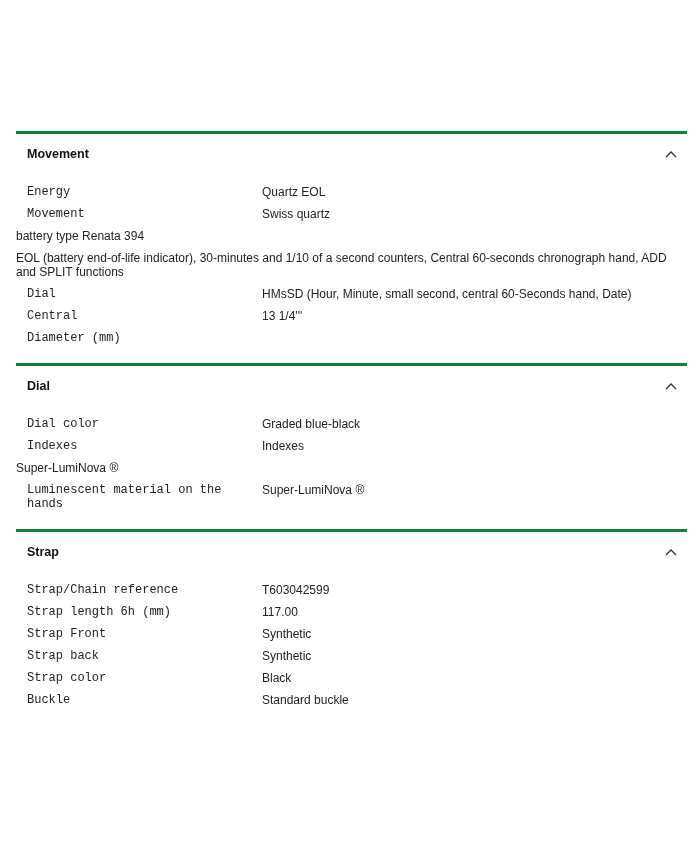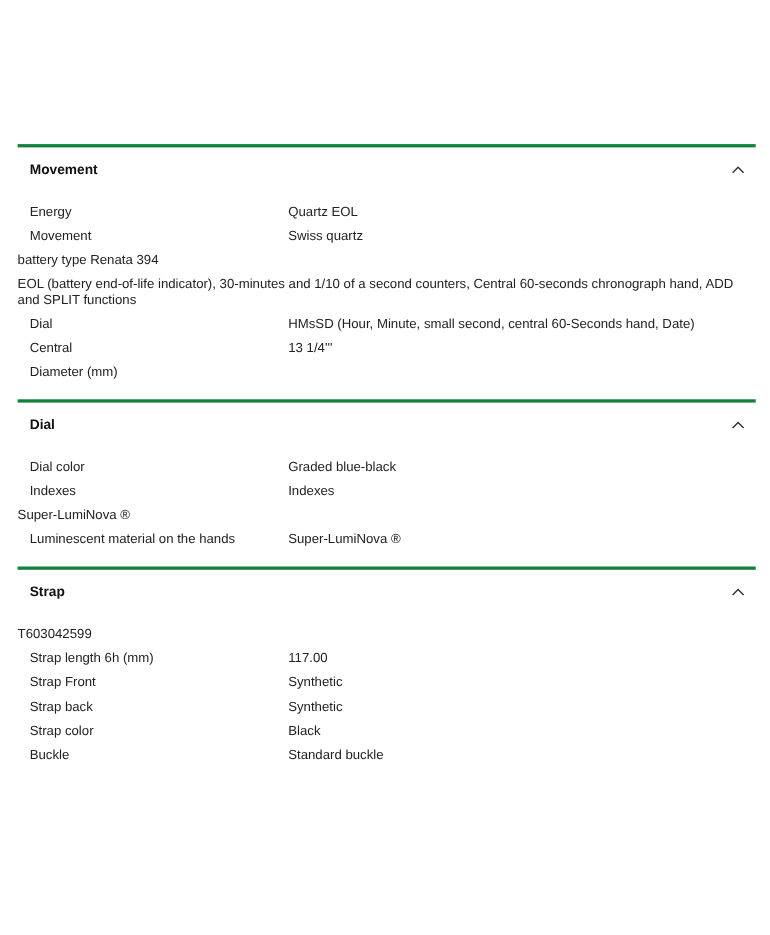--- a/index.html
+++ b/index.html
@@ -5,21 +5,21 @@
   html, body { margin:0; padding:0; background:#ffffff; }
   body { width:700px; height:850px; position:relative; overflow:hidden;
          font-family:"Liberation Sans", "DejaVu Sans", sans-serif; color:#1a1a1a; }
   .specs { position:absolute; left:16px; top:131px; width:671px; }
   .section { border-top:3px solid #15803d; }
   .section-header { position:relative; height:40px; cursor:pointer; }
   .section-title { position:absolute; left:11px; top:13px; font-size:12.5px; font-weight:bold; color:#111; }
   .chev { position:absolute; right:10px; top:16px; width:12px; height:8px; }
   .rows { padding:7px 0 14px 0; }
   .row { display:flex; font-size:12px; line-height:14px; padding:4px 0; color:#222; }
-  .row .label { width:235px; padding-left:11px; flex:none; }
+  .row .label { width:235px; padding-left:11px; flex:none;font-family:Liberation Mono, monospace; }
   .row .value { flex:1; padding-right:4px; }
 </style>
 </head>
 <body>
 
 <div class="specs">
 
   <div class="section">
     <div class="section-header">
       <span class="section-title">Movement</span>
@@ -84,20 +84,21 @@
 
   <div class="section">
     <div class="section-header">
       <span class="section-title">Strap</span>
       <svg class="chev" viewBox="0 0 12 8">
           <polyline points="1,7 6,2 11,7" fill="none" stroke="#333" stroke-width="1.3"></polyline>
         </svg>
     </div>
     <div class="rows">
       <div class="row">
+          <span class="label">Strap/Chain reference</span>
           <span class="value">T603042599</span>
         </div>
       <div class="row">
           <span class="label">Strap length 6h (mm)</span>
           <span class="value">117.00</span>
         </div>
       <div class="row">
           <span class="label">Strap Front</span>
           <span class="value">Synthetic</span>
         </div>

